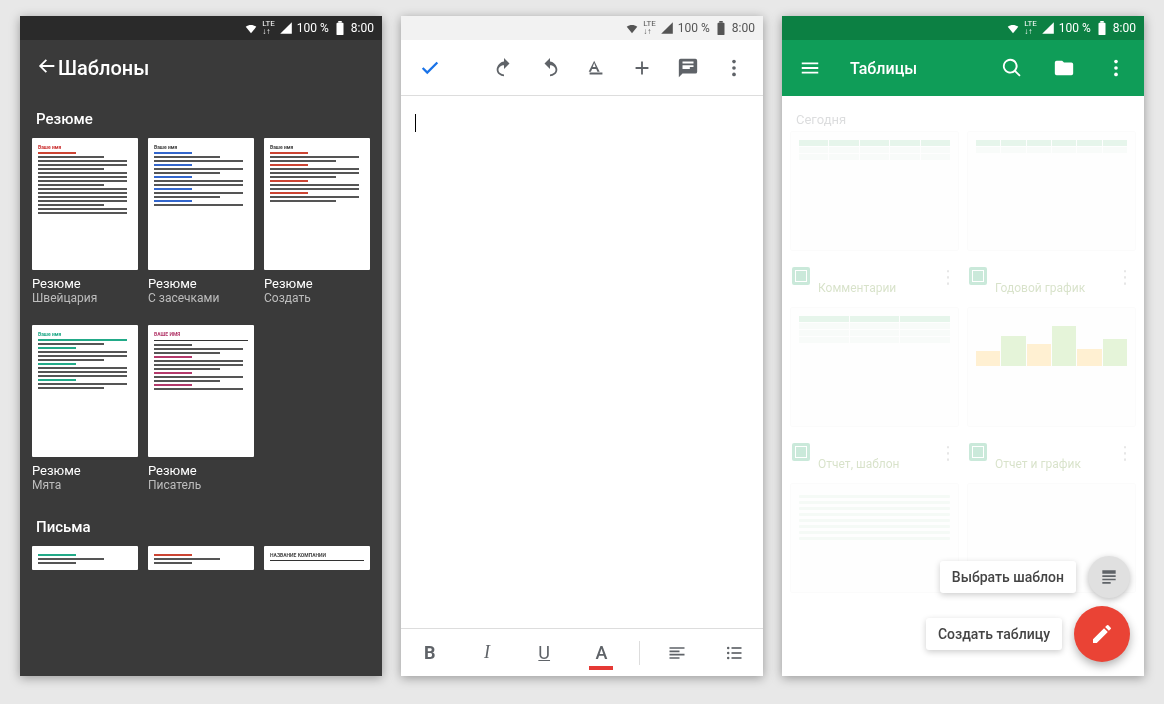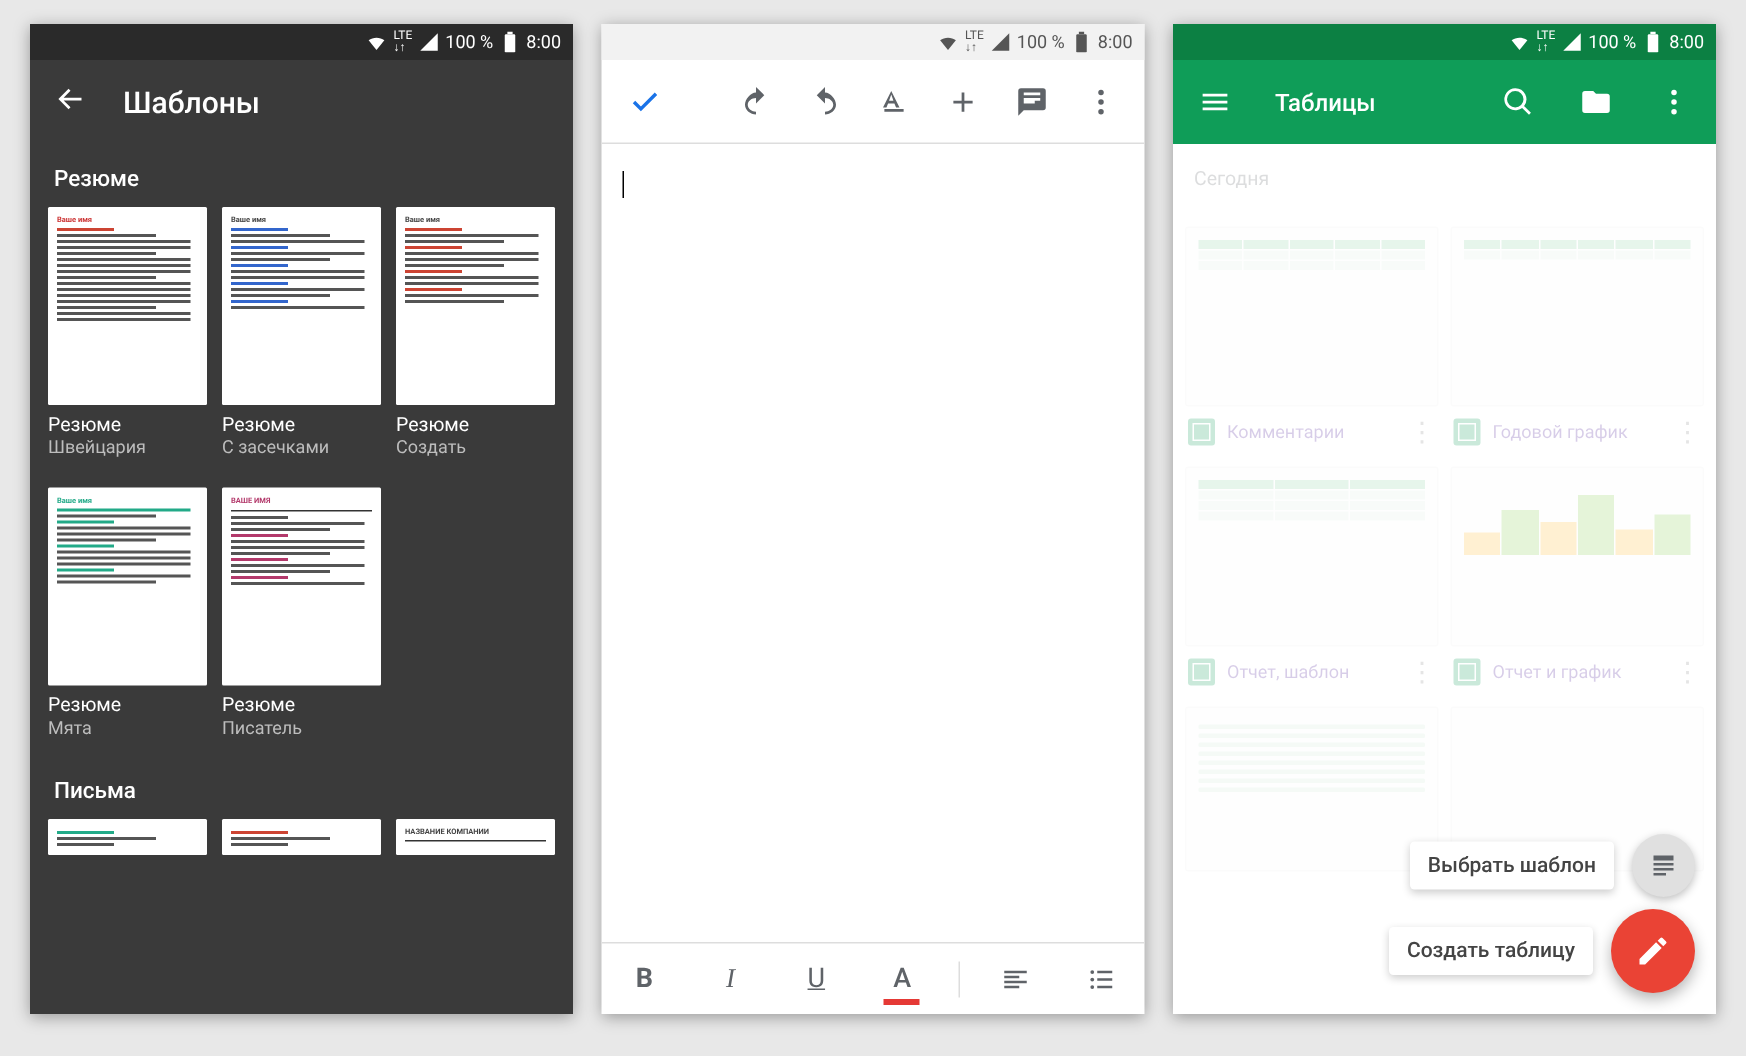--- a/index.html
+++ b/index.html
@@ -34,21 +34,21 @@
     gap: 4px;
   }
   .status-bar .ico { width: 14px; height: 14px; display:inline-flex; align-items:center; justify-content:center;}
   .status-dark { background:#2a2a2a; color:#fff; }
   .status-light { background:#f2f2f2; color:#555; }
   .status-green { background:#0c8043; color:#fff; }
   .lte { font-size:8px; line-height:8px; text-align:left; }
   
   .p1 { background:#3a3a3a; color:#fff; }
   .p1 .appbar {
-    height: 56px; display:flex; align-items:center; gap:24px; padding:0 16px;
+    height: 56px; display:flex; align-items:center; padding:0 16px;
     font-size:20px; font-weight:500;
   }
   .p1 .content { padding: 4px 12px; overflow:hidden; }
   .p1 .section-title { font-size:15px; font-weight:500; margin: 10px 4px 10px; }
   .tmpl-row { display:flex; gap:10px; margin-bottom:4px;}
   .tmpl {
     width: 106px;
     display:flex; flex-direction:column;
   }
   .tmpl .thumb {
@@ -86,28 +86,28 @@
   .p2 .color-a::after{content:"";position:absolute;bottom:3px;left:8px;right:8px;height:4px;background:#e53935;}
   
   .p3 .appbar{
     height:56px; background:#0f9d58; color:#fff;
     display:flex; align-items:center; padding:0 8px; gap:12px;
   }
   .p3 .appbar .title{font-size:16px;font-weight:500;flex:1;margin-left:8px;}
   .p3 .appbar .ab{width:40px;height:40px;display:flex;align-items:center;justify-content:center;}
   .p3 .body{flex:1; position:relative; padding:10px 8px;}
   .p3 .scrim{position:absolute;inset:0;background:rgba(255,255,255,.78);}
-  .p3 .sec-label{font-size:13px;color:#5f6368;margin:6px 6px 24px;}
+  .p3 .sec-label{font-size:13px;color:#5f6368;margin:6px 6px 4px;}
   .p3 .grid{display:flex;gap:8px;margin-bottom:6px;}
   .p3 .card{flex:1;}
   .p3 .card .prev{height:120px;background:#fafafa;border:1px solid #eee;border-radius:2px;padding:8px;overflow:hidden;}
   .p3 .card .meta{display:flex;align-items:center;gap:8px;padding:6px 2px;}
   .p3 .sheets-ico{width:18px;height:18px;background:#0f9d58;display:flex;align-items:center;justify-content:center;border-radius:2px;}
   .p3 .sheets-ico::after{content:"";width:10px;height:10px;border:1px solid #fff;}
-  .p3 .meta-name{font-size:12px;color:#4c1d95;flex:1;white-space:nowrap;overflow:hidden;text-overflow:ellipsis;}
+  .p3 .meta-name{font-size:12px;color:#4d7c0f;flex:1;white-space:nowrap;overflow:hidden;text-overflow:ellipsis;margin-top:24px;}
   .p3 .meta-more{color:#888;font-size:18px;}
   
   .fab-wrap{position:absolute; right:14px; bottom:14px; display:flex;flex-direction:column;align-items:flex-end;gap:8px;}
   .fab{width:56px;height:56px;border-radius:50%;background:#ea4335;color:#fff;display:flex;align-items:center;justify-content:center;box-shadow:0 4px 10px rgba(0,0,0,.3);}
   .mini-fab{width:42px;height:42px;border-radius:50%;background:#e0e0e0;color:#5f6368;display:flex;align-items:center;justify-content:center;box-shadow:0 2px 6px rgba(0,0,0,.25);}
   .fab-row{display:flex;align-items:center;gap:12px;}
   .fab-label{background:#fff;border-radius:3px;padding:8px 12px;font-size:14px;font-weight:500;color:#444;box-shadow:0 2px 6px rgba(0,0,0,.2);}
   
   .sp-row{display:flex;gap:1px;margin-bottom:1px;}
   .sp-cell{flex:1;height:6px;background:#dfeee3;}

